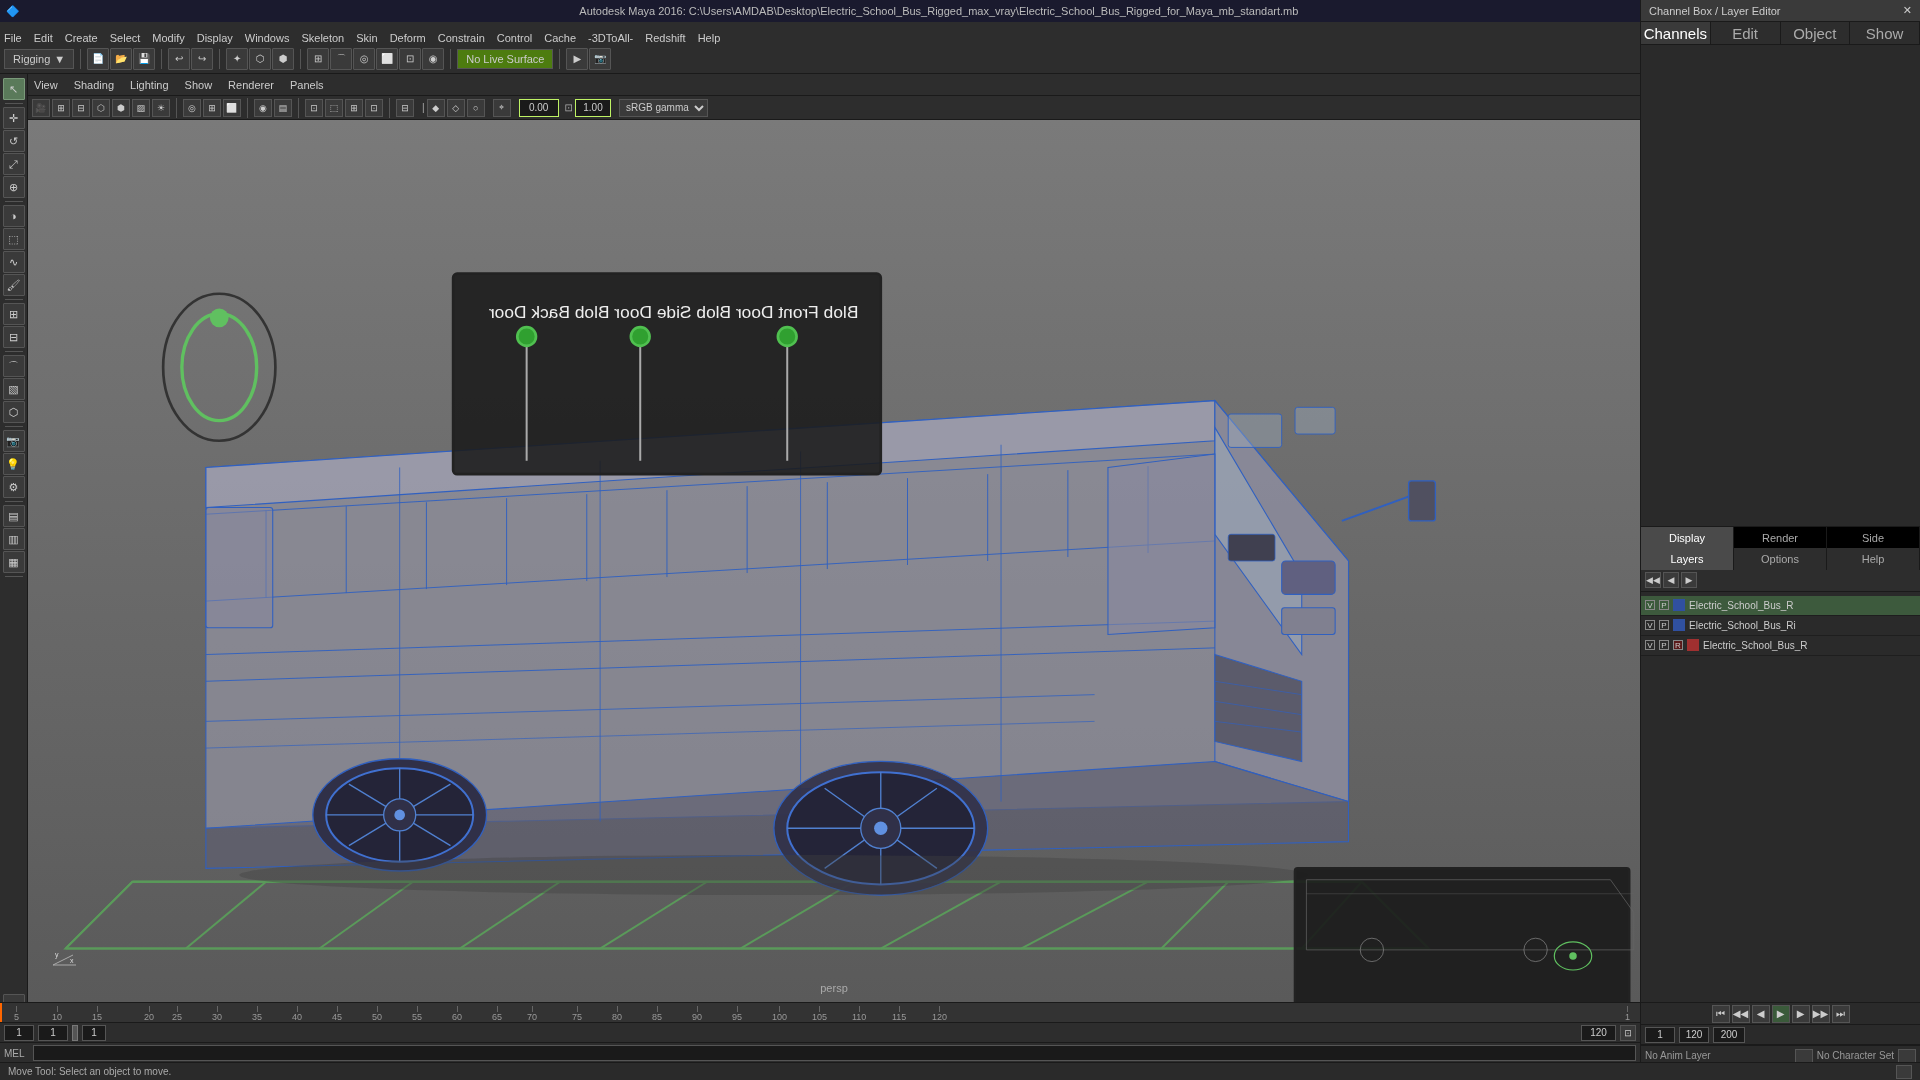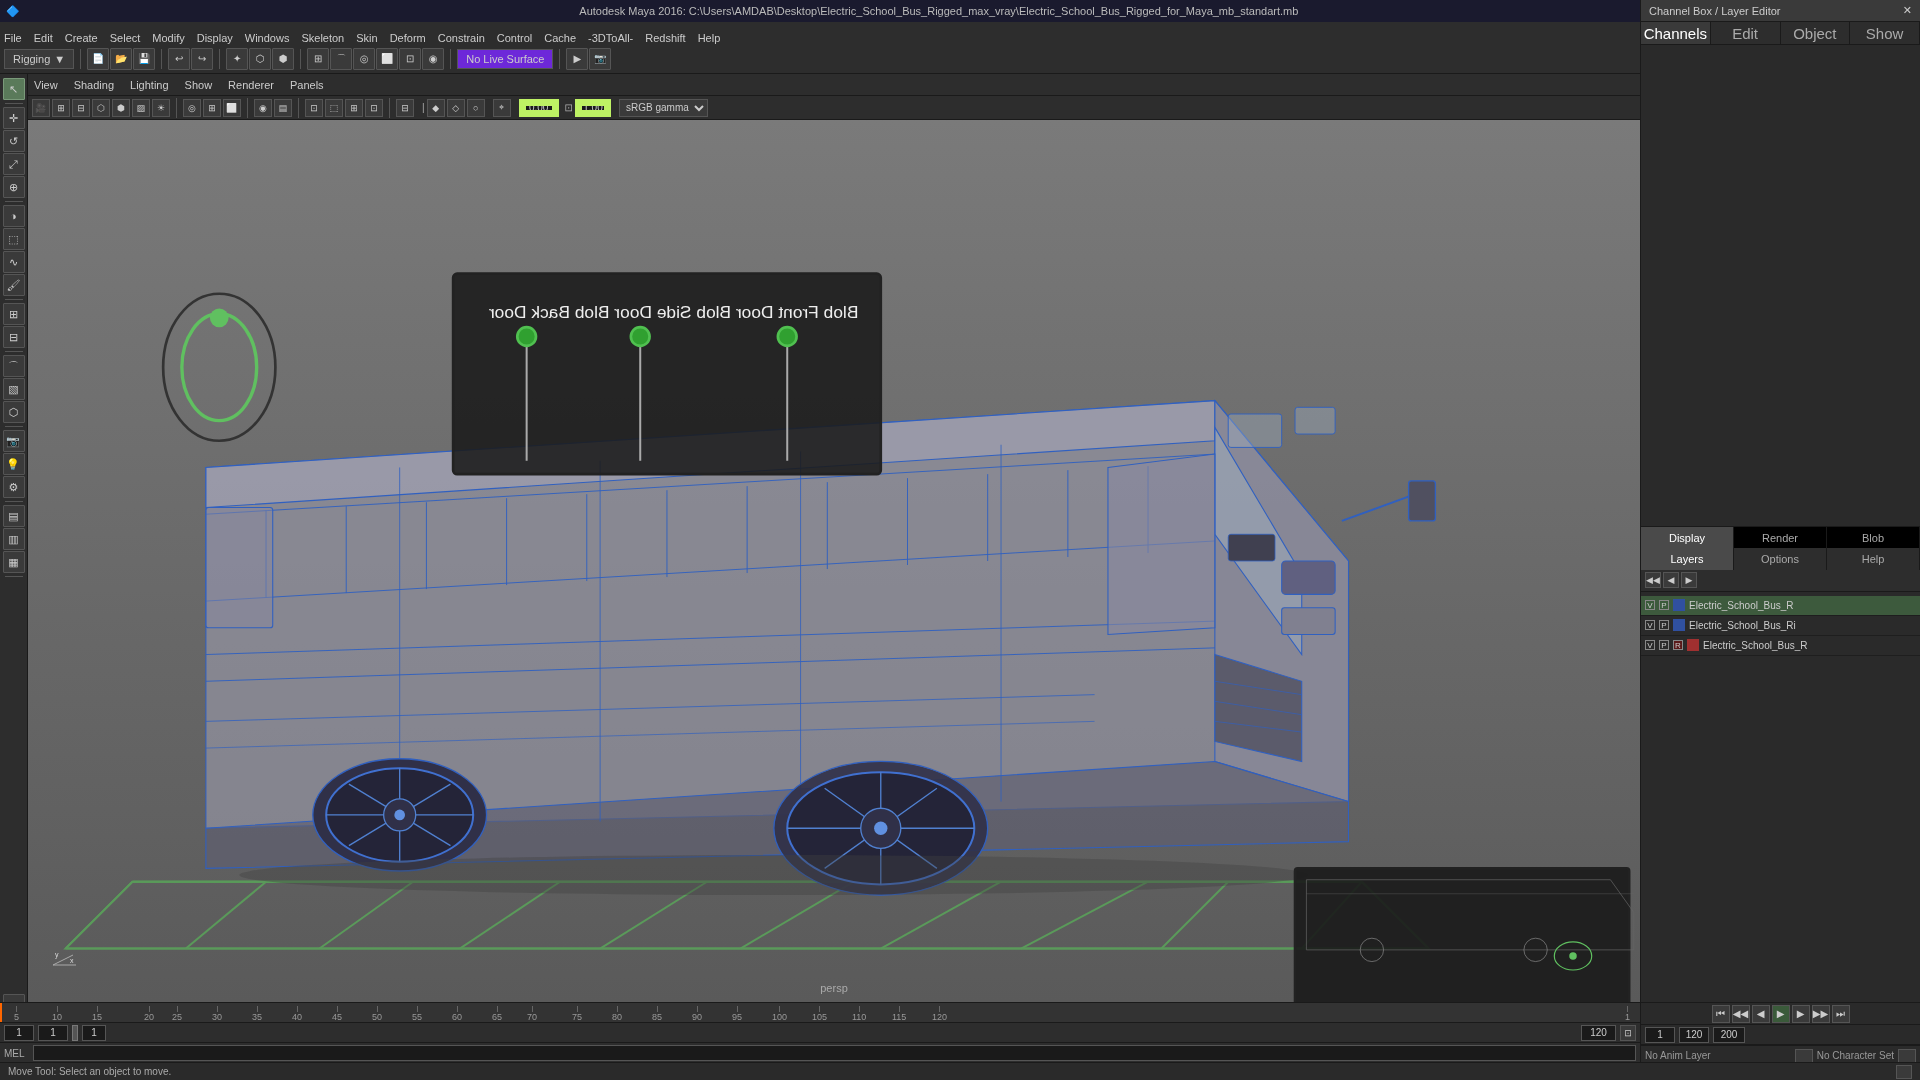--- a/index.html
+++ b/index.html
@@ -30,21 +30,21 @@
       border-bottom: 1px solid #1a1a1a;
     }
     .toolbar-group { display: flex; align-items: center; gap: 1px; }
     .toolbar-sep { width: 1px; height: 20px; background: #555; margin: 0 4px; }
     .tb-btn {
       width: 22px; height: 22px; background: #3a3a3a; border: 1px solid #555;
       display: flex; align-items: center; justify-content: center;
       cursor: pointer; font-size: 10px; color: #ccc; border-radius: 1px;
     }
     .no-live-surface {
-      background: #6d28d9; border: 1px solid #555; height: 20px;
+      background: #4d7c0f; border: 1px solid #555; height: 20px;
       padding: 0 8px; font-size: 11px; color: #ccc;
       display: flex; align-items: center; gap: 4px;
     }
 
     
     #tool-toolbar {
       position: absolute; left: 0; top: 74px; width: 28px;
       bottom: 60px; background: #2d2d2d;
       display: flex; flex-direction: column; align-items: center;
       padding: 4px 0; gap: 1px; border-right: 1px solid #1a1a1a;
@@ -78,21 +78,21 @@
       position: absolute; top: 22px; left: 0; right: 0; height: 24px;
       background: #2d2d2d; display: flex; align-items: center;
       padding: 0 4px; gap: 2px; border-bottom: 1px solid #1a1a1a; z-index: 10;
     }
     .vp-btn {
       height: 18px; min-width: 18px; background: #3a3a3a; border: 1px solid #555;
       display: flex; align-items: center; justify-content: center;
       cursor: pointer; font-size: 9px; color: #ccc; padding: 0 2px;
     }
     .vp-input {
-      height: 18px; width: 40px; background: #1a1a1a; border: 7px solid #bef264;
+      height: 18px; width: 40px; background: #1a1a1a; border: 1px solid #bef264;
       color: #ccc; font-size: 10px; text-align: center;
     }
     .vp-dropdown {
       height: 18px; background: #3a3a3a; border: 1px solid #555;
       color: #ccc; font-size: 10px; padding: 0 2px;
     }
 
     
     #canvas-area {
       position: absolute; top: 46px; left: 0; right: 0; bottom: 0;
@@ -572,21 +572,21 @@
     <div class="rtab">Edit</div>
     <div class="rtab">Object</div>
     <div class="rtab">Show</div>
   </div>
 
   <div style="flex:1; background:#2a2a2a; min-height:100px;"></div>
 
   <div id="layers-tabs" style="margin-top:auto;">
     <div class="ltab active">Display</div>
     <div class="ltab">Render</div>
-    <div class="ltab">Blob</div>
+    <div class="ltab">Side</div>
   </div>
 
   <div id="ch-tabs">
     <div class="chtab active">Layers</div>
     <div class="chtab">Options</div>
     <div class="chtab">Help</div>
   </div>
 
   <div style="height:22px; display:flex; align-items:center; padding:0 4px; gap:2px; border-bottom:1px solid #1a1a1a; background:#2d2d2d;">
     <div class="tc-btn">◀◀</div>

